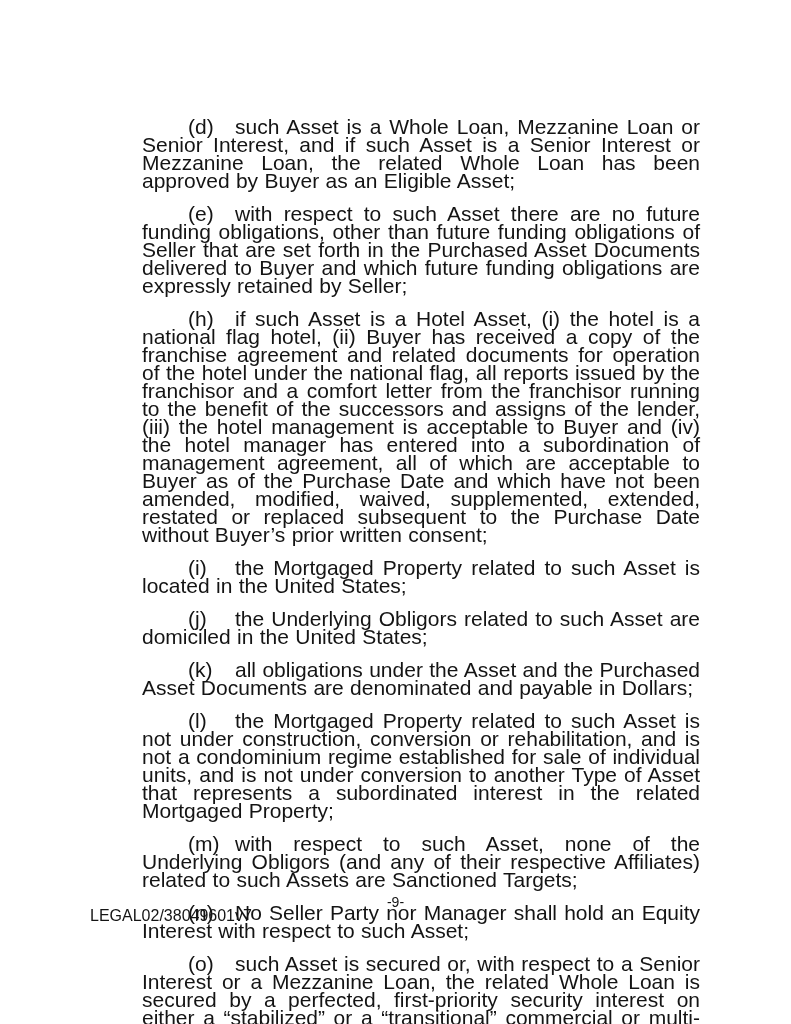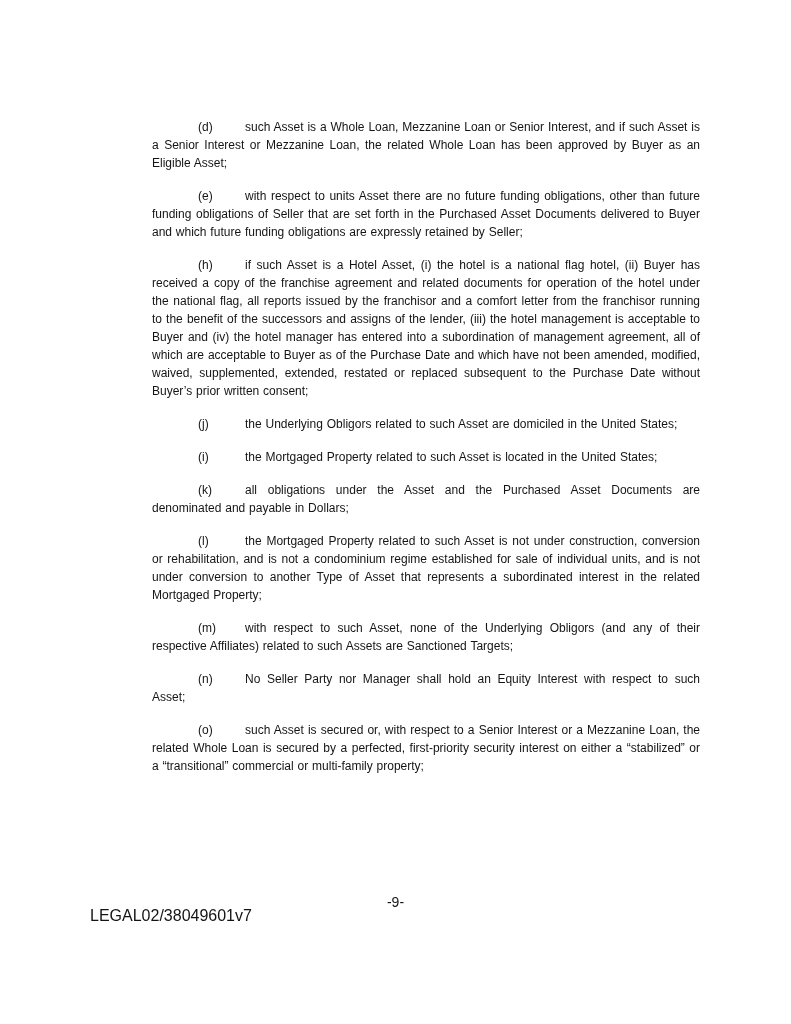--- a/index.html
+++ b/index.html
@@ -16,22 +16,22 @@
     font-family: "Liberation Sans", sans-serif;
     color: #141414;
   }
   .content {
     position: absolute;
     left: 139px;
     top: 118px;
     width: 561px;
   }
   p.para {
-    margin: 0 0 15px 13px;
-    font-size: 12px;
+    margin: 0 0 15px 3px;
+    font-size: 21px;
     line-height: 18px;
     text-align: justify;
     text-indent: 46px;
     word-spacing: 0.5px;
   }
   p.para .plabel {
     display: inline-block;
     width: 47px;
     text-indent: 0;
   }
@@ -53,29 +53,29 @@
   }
 </style>
 </head>
 <body>
 
 <div class="page">
   <div class="content">
 
     <p class="para"><span class="plabel">(d)</span><span>such Asset is a Whole Loan, Mezzanine Loan or Senior Interest, and if such Asset is a Senior Interest or Mezzanine Loan, the related Whole Loan has been approved by Buyer as an Eligible Asset;</span></p>
 
-    <p class="para"><span class="plabel">(e)</span><span>with respect to units Asset there are no future funding obligations, other than future funding obligations of Seller that are set forth in the Purchased Asset Documents delivered to Buyer and which future funding obligations are expressly retained by Seller;</span></p>
+    <p class="para"><span class="plabel">(e)</span><span>with respect to such Asset there are no future funding obligations, other than future funding obligations of Seller that are set forth in the Purchased Asset Documents delivered to Buyer and which future funding obligations are expressly retained by Seller;</span></p>
 
 
 
     <p class="para"><span class="plabel">(h)</span><span>if such Asset is a Hotel Asset, (i) the hotel is a national flag hotel, (ii) Buyer has received a copy of the franchise agreement and related documents for operation of the hotel under the national flag, all reports issued by the franchisor and a comfort letter from the franchisor running to the benefit of the successors and assigns of the lender, (iii) the hotel management is acceptable to Buyer and (iv) the hotel manager has entered into a subordination of management agreement, all of which are acceptable to Buyer as of the Purchase Date and which have not been amended, modified, waived, supplemented, extended, restated or replaced subsequent to the Purchase Date without Buyer’s prior written consent;</span></p>
 
+    <p class="para"><span class="plabel">(i)</span><span>the Mortgaged Property related to such Asset is located in the United States;</span></p>
+
     <p class="para"><span class="plabel">(j)</span><span>the Underlying Obligors related to such Asset are domiciled in the United States;</span></p>
-
-    <p class="para"><span class="plabel">(i)</span><span>the Mortgaged Property related to such Asset is located in the United States;</span></p>
 
     <p class="para"><span class="plabel">(k)</span><span>all obligations under the Asset and the Purchased Asset Documents are denominated and payable in Dollars;</span></p>
 
     <p class="para"><span class="plabel">(l)</span><span>the Mortgaged Property related to such Asset is not under construction, conversion or rehabilitation, and is not a condominium regime established for sale of individual units, and is not under conversion to another Type of Asset that represents a subordinated interest in the related Mortgaged Property;</span></p>
 
     <p class="para"><span class="plabel">(m)</span><span>with respect to such Asset, none of the Underlying Obligors (and any of their respective Affiliates) related to such Assets are Sanctioned Targets;</span></p>
 
     <p class="para"><span class="plabel">(n)</span><span>No Seller Party nor Manager shall hold an Equity Interest with respect to such Asset;</span></p>
 
     <p class="para"><span class="plabel">(o)</span><span>such Asset is secured or, with respect to a Senior Interest or a Mezzanine Loan, the related Whole Loan is secured by a perfected, first-priority security interest on either a “stabilized” or a “transitional” commercial or multi-family property;</span></p>

